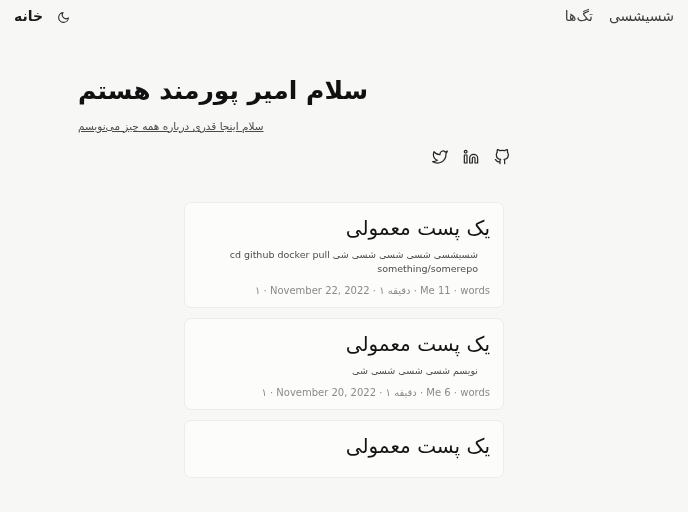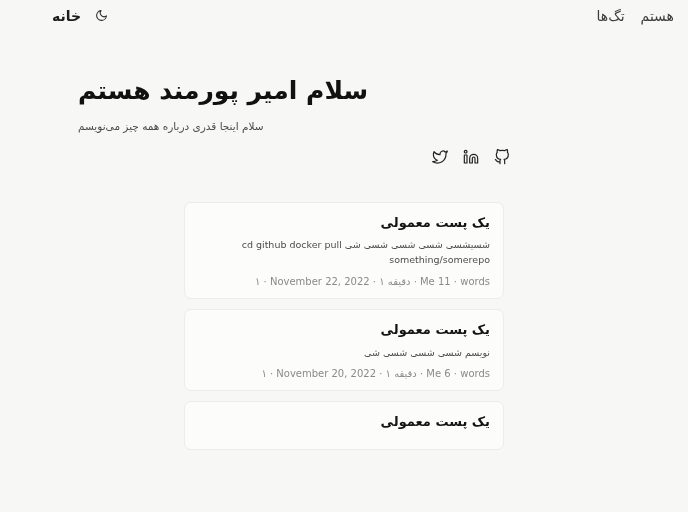--- a/index.html
+++ b/index.html
@@ -24,23 +24,22 @@
   
   .navbar {
     display: flex;
     align-items: center;
     justify-content: space-between;
     padding: 8px 14px 6px 14px;
     height: 30px;
   }
   .nav-right {
     display: flex;
-    align-items: flex-start;
+    align-items: flex-end;
     gap: 13px;
-    margin-left: 38px;
   }
   .nav-home {
     font-size: 14px;
     font-weight: 700;
     color: #1c1c1c;
     letter-spacing: 0;
     cursor: pointer;
   }
   .theme-toggle {
     width: 14px;
@@ -76,20 +75,21 @@
     line-height: 1.35;
     margin: 0 0 10px 0;
     color: #111;
     letter-spacing: -0.2px;
   }
   .hero-sub {
     font-size: 10.5px;
     color: #4a4a4a;
     margin: 0 0 14px 0;
     line-height: 1.6;
+    text-decoration: underline;
   }
   .social-row {
     display: flex;
     flex-direction: row;
     justify-content: flex-start;
     gap: 14px;
     margin-top: 14px;
     padding-right: 100px;
   }
   .social-icon {
@@ -113,51 +113,51 @@
   }
   .post-card {
     background: #fcfcfb;
     border: 1px solid #ececea;
     border-radius: 7px;
     padding: 12px 13px 11px 13px;
     text-align: right;
     cursor: pointer;
   }
   .post-title {
-    font-size: 13px;
-    font-weight: 700;
+    font-size: 20px;
+    font-weight: 400;
     color: #141414;
     margin: 0 0 7px 0;
     line-height: 1.3;
   }
   .post-desc {
     font-size: 9.5px;
     color: #4d4d4d;
-    margin: 0 0 8px 0;
+    margin: 0 12px 8px 0;
     line-height: 1.55;
     direction: rtl;
     word-break: break-word;
   }
   .post-meta {
     font-size: 10px;
     color: #8a8a8a;
     margin: 0;
     direction: rtl;
     unicode-bidi: plaintext;
   }
 </style>
 </head>
 <body>
 
 <div class="page">
 
   <div class="navbar">
 
     <div class="nav-left">
-      <a class="nav-link">هستم</a>
+      <a class="nav-link">شسیشسی</a>
       <a class="nav-link">تگ‌ها</a>
     </div>
 
     <div class="nav-right">
       <span class="theme-toggle">
         <svg width="13" height="13" viewBox="0 0 24 24" fill="none" stroke="currentColor" stroke-width="2" stroke-linecap="round" stroke-linejoin="round">
           <path d="M21 12.79A9 9 0 1 1 11.21 3 7 7 0 0 0 21 12.79z"></path>
         </svg>
       </span>
       <span class="nav-home">خانه</span>

